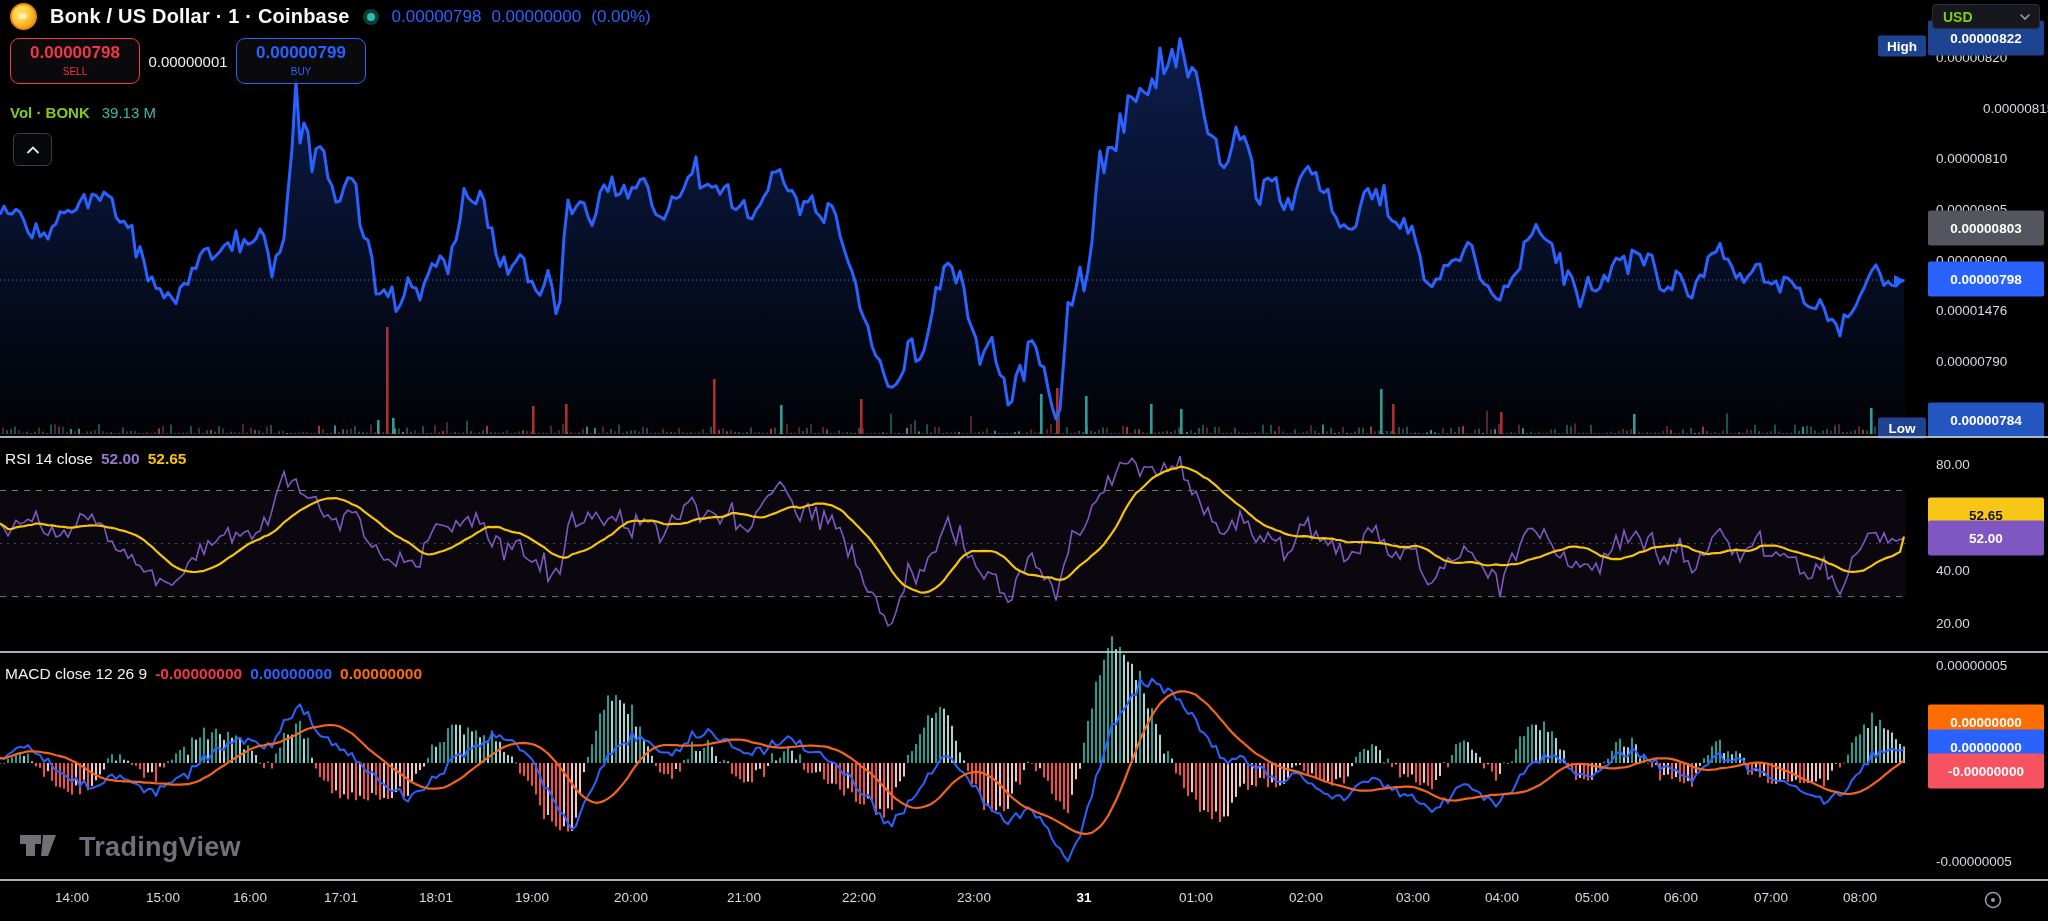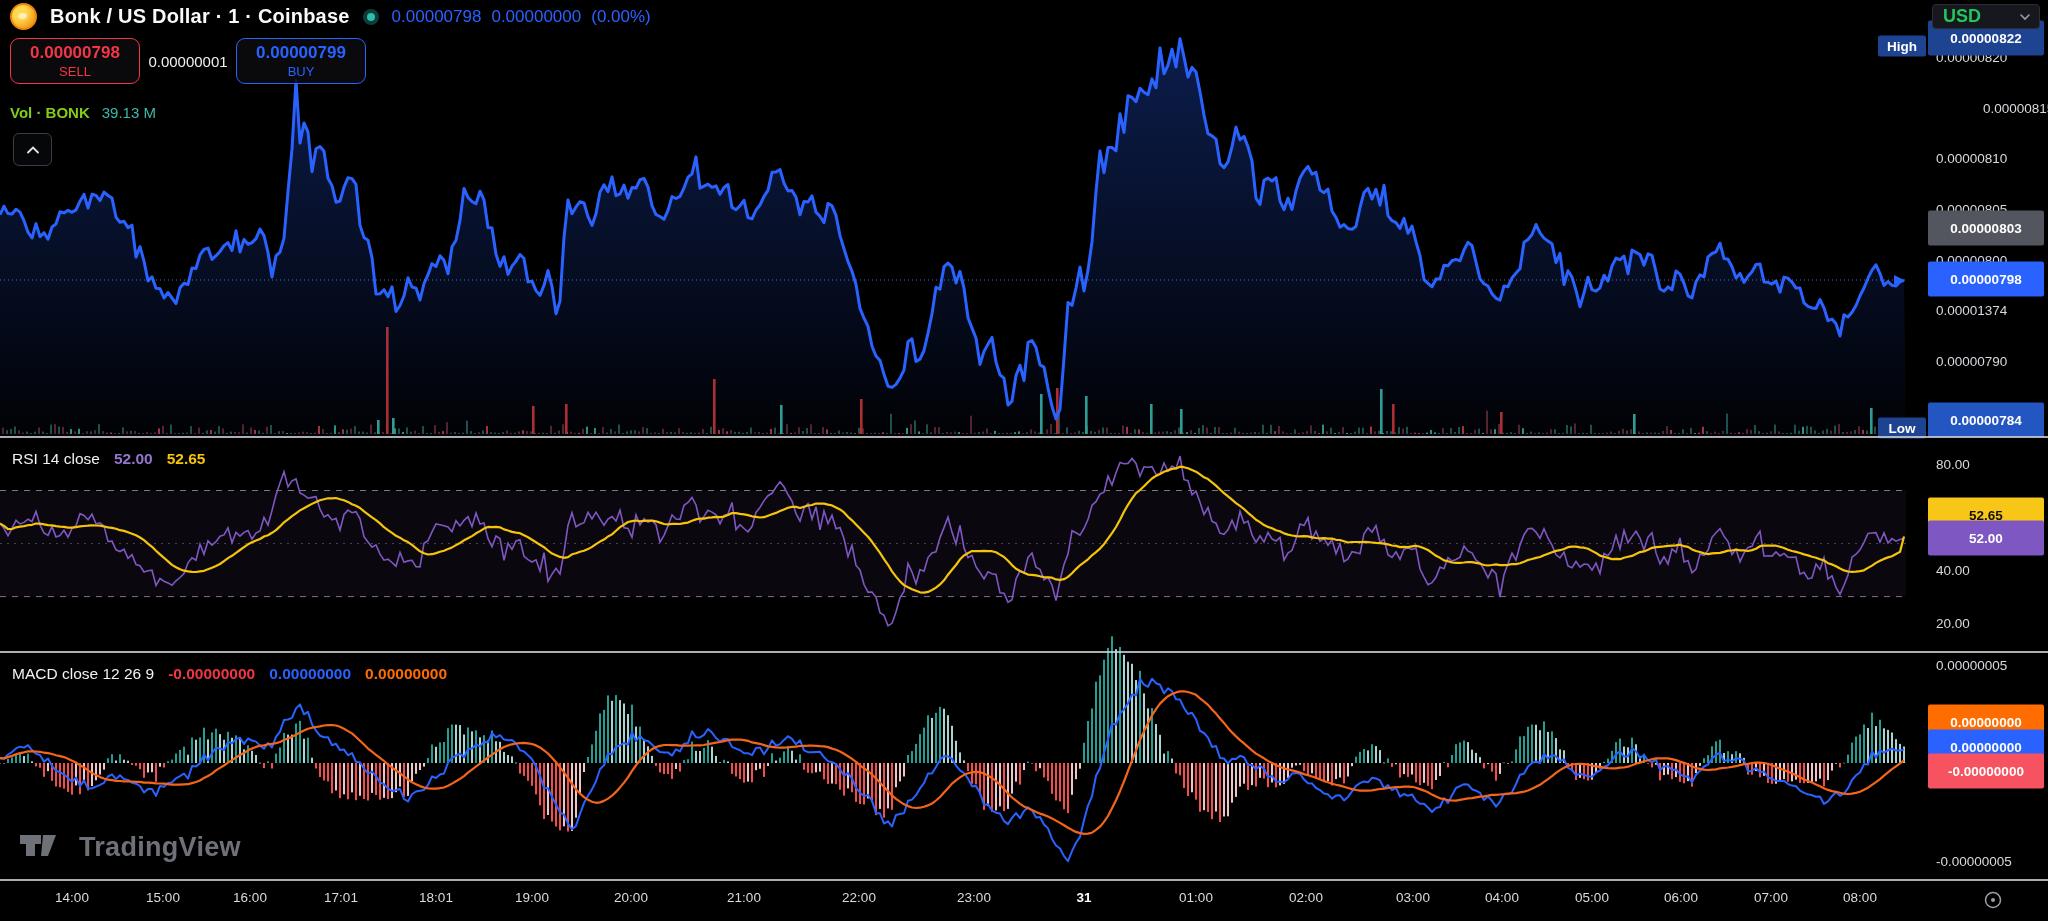--- a/index.html
+++ b/index.html
@@ -16,50 +16,50 @@
      border-radius:50%;background:#fff2c9;opacity:.85;}
   #symbol-title{font-size:20px;font-weight:bold;color:#f8f9fb;letter-spacing:.2px;}
   #status-dot{width:16px;height:16px;border-radius:50%;background:#0d3d36;position:relative;}
   #status-dot:after{content:"";position:absolute;left:4px;top:4px;width:8px;height:8px;border-radius:50%;background:#2bbfab;}
   #quote{font-size:17px;color:#2962FF;display:flex;gap:10px;font-weight:500;}
   
   #order-row{left:10px;top:38px;display:flex;align-items:center;z-index:6;}
   .trade-btn{width:130px;height:46px;border-radius:9px;background:rgba(12,12,15,.85);
      display:flex;flex-direction:column;align-items:center;justify-content:center;cursor:pointer;box-sizing:border-box;}
   .trade-btn .px{font-size:17px;font-weight:bold;line-height:20px;}
-  .trade-btn .lb{font-size:13px;line-height:17px;}
+  .trade-btn .lb{font-size:10px;line-height:17px;}
   #sell-btn{border:1.5px solid #f23645;color:#f23645;}
   #buy-btn{border:1.5px solid #2962FF;color:#2962FF;}
   #spread{width:96px;text-align:center;font-size:15px;color:#eef0f3;}
   
   #vol-row{left:10px;top:104px;display:flex;gap:12px;align-items:center;z-index:6;font-size:15px;}
   #vol-label{color:#84cc16;font-weight:bold;}
   #vol-value{color:#3cb9a8;}
   #collapse-btn{left:13px;top:133px;width:37px;height:31px;border:1px solid #3a3d46;border-radius:6px;
      background:rgba(8,9,11,.8);display:flex;align-items:center;justify-content:center;cursor:pointer;z-index:6;}
   
-  .ind-header{left:12px;display:flex;gap:14px;align-items:center;z-index:6;font-size:15.5px;}
+  .ind-header{left:5px;display:flex;gap:8px;align-items:center;z-index:6;font-size:15.5px;}
   .ind-title{color:#f0f2f5;cursor:pointer;}
   
   .separator{left:0;width:2048px;height:2px;background:#c9ccd3;opacity:.85;z-index:4;}
   #chart-area{left:0;top:0;width:1906px;height:881px;z-index:1;cursor:crosshair;}
   
   #right-axis{left:1906px;top:0;width:142px;height:881px;z-index:3;cursor:ns-resize;}
   .tick{position:absolute;left:30px;transform:translateY(-50%);font-size:13.5px;color:#d6d9de;white-space:nowrap;}
   .badge{position:absolute;left:22px;width:116px;height:35px;transform:translateY(-50%);
      border-radius:2px;display:flex;align-items:center;justify-content:center;
      font-size:13.5px;font-weight:bold;color:#fff;white-space:nowrap;}
   .side-chip{position:absolute;transform:translateY(-50%);left:1878px;width:48px;height:21px;
      background:#1e4390;color:#fff;border-radius:2px;display:flex;align-items:center;justify-content:center;
      font-size:13.5px;font-weight:bold;z-index:3;}
   
   #currency-dd{left:1932px;top:4px;width:108px;height:25px;background:#16181d;border:1px solid #2a2d35;
      border-radius:4px;display:flex;align-items:center;justify-content:space-between;
      padding:0 8px 0 10px;box-sizing:border-box;z-index:7;cursor:pointer;}
-  #currency-dd .val{font-size:18px;font-weight:bold;color:#22c55e;text-align:center;}
+  #currency-dd .val{font-size:14px;font-weight:bold;color:#84cc16;text-align:center;}
   
   #time-axis{left:0;top:881px;width:2048px;height:56px;z-index:3;cursor:ew-resize;}
   .tlabel{position:absolute;top:9px;transform:translateX(-50%);font-size:13.5px;color:#d8dbe0;}
   .tlabel.em{color:#ffffff;font-weight:bold;}
   #clock-btn{position:absolute;left:1982px;top:8px;width:22px;height:22px;cursor:pointer;}
   
   #watermark{left:20px;top:832px;display:flex;align-items:center;gap:23px;z-index:5;opacity:.8;cursor:pointer;}
   #watermark .wm-text{font-size:27px;font-weight:bold;color:#8b8e98;letter-spacing:.3px;}
 </style>
 </head>
@@ -1111,21 +1111,21 @@
   <span style="color:#2962FF;font-weight:bold">0.00000000</span>
   <span style="color:#FF6D00;font-weight:bold">0.00000000</span>
 </div>
 
 <div id="right-axis" class="abs">
     <div class="tick" style="top: 57px;">0.00000820</div>
     <div class="tick" style="top: 108px; margin-left: 47px;">0.00000815</div>
     <div class="tick" style="top: 158px;">0.00000810</div>
     <div class="tick" style="top: 209px;">0.00000805</div>
     <div class="tick" style="top: 260px;">0.00000800</div>
-    <div class="tick" style="top: 310px;">0.00001374</div>
+    <div class="tick" style="top: 310px;">0.00001476</div>
     <div class="tick" style="top: 361px;">0.00000790</div>
     <div class="tick" style="top: 412px;">0.00000785</div>
     <div class="tick" style="top: 464px;">80.00</div>
     <div class="tick" style="top: 570px;">40.00</div>
     <div class="tick" style="top: 623px;">20.00</div>
     <div class="tick" style="top: 665px;">0.00000005</div>
     <div class="tick" style="top: 861px;">-0.00000005</div>
     <div class="badge" style="top: 38px; background: rgb(30, 67, 144);">0.00000822</div>
     <div class="badge" style="top: 228px; background: rgb(83, 86, 94);">0.00000803</div>
     <div class="badge" style="top: 279px; background: rgb(41, 98, 255);">0.00000798</div>

